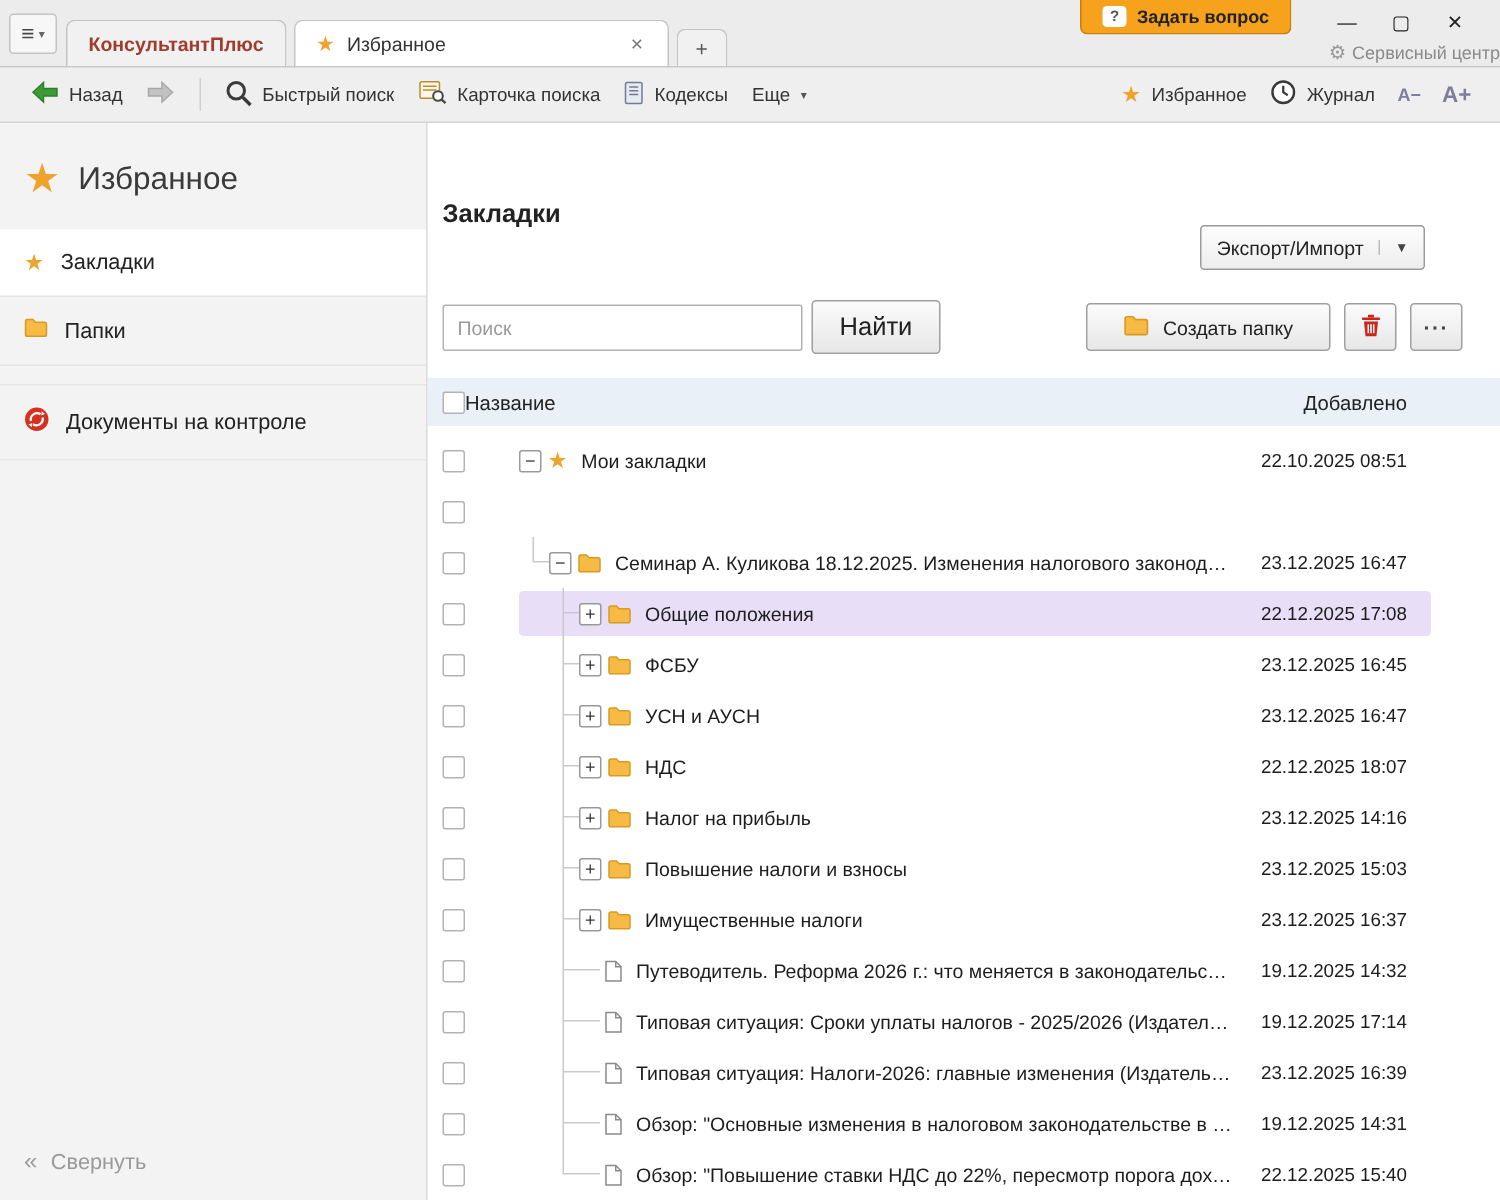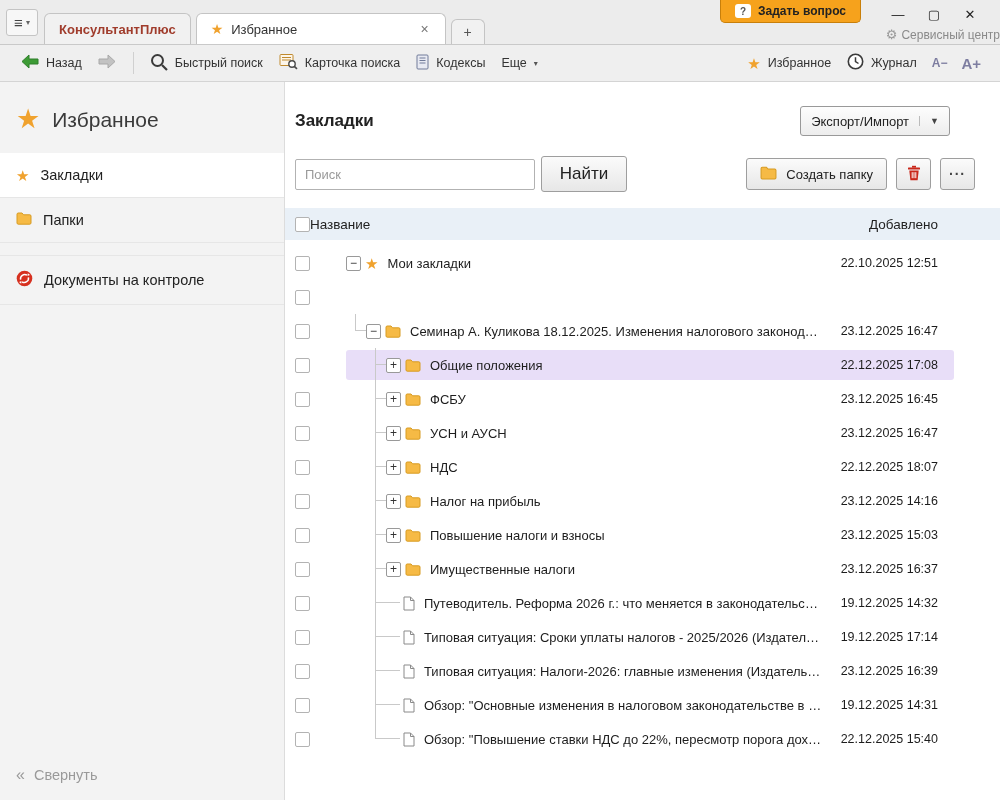--- a/index.html
+++ b/index.html
@@ -45,27 +45,27 @@
   .side-item:first-of-type { border-top:1px solid #e6e6e6; }
   .side-item.selected { background:#fff; }
   .side-item.spaced { margin-top:12px; border-top:1px solid #e6e6e6; }
   .collapse-btn { position:absolute; left:16px; bottom:16px; display:flex; align-items:center; gap:9px; color:#9a9a9a; font-size:14.5px; cursor:pointer; }
   .collapse-chevron { font-size:16px; }
 
   
   .main { flex:1; background:#fff; overflow:hidden; }
   .main-title-row { display:flex; align-items:center; justify-content:space-between; padding:24px 50px 14px 10px; }
   .page-title { font-size:17px; font-weight:bold; color:#222; }
-  .export-btn { height:30px; border:1px solid #999; background:linear-gradient(#fdfdfd,#ededed); border-radius:3px; display:flex; align-items:center; font-size:13px; color:#222; padding:0 10px; cursor:pointer; font-family:inherit; }
+  .export-btn { height:30px; border:1px solid #999; background:linear-gradient(#fdfdfd,#ededed); border-radius:3px; display:flex; align-items:center; font-size:13px; color:#222; padding:0 10px; cursor:pointer; font-family:inherit;margin-top:44px; }
   .export-caret { margin-left:10px; padding-left:10px; border-left:1px solid #bbb; font-size:9px; color:#444; }
   .search-row { display:flex; align-items:center; padding:6px 25px 16px 10px; }
   .search-input { width:240px; height:31px; border:1px solid #b2b2b2; border-radius:2px; padding:0 9px; font-size:13px; font-family:Liberation Sans, sans-serif; color:#333; }
   .search-input::placeholder { color:#9a9a9a; }
   .find-btn { height:36px; width:86px; margin-left:6px; border:1px solid #9e9e9e; border-radius:3px; background:linear-gradient(#fbfbfb,#e7e7e7); font-size:17px; font-family:inherit; color:#222; cursor:pointer;text-align:center; }
-  .create-folder-btn { height:32px; display:flex; align-items:center; gap:9px; padding:0 13px; border:1px solid #9e9e9e; border-radius:3px; background:linear-gradient(#fbfbfb,#e7e7e7); font-size:13px; font-family:inherit; color:#222; cursor:pointer; }
+  .create-folder-btn { height:32px; display:flex; align-items:center; gap:9px; padding:0 24px; border:1px solid #9e9e9e; border-radius:3px; background:linear-gradient(#fbfbfb,#e7e7e7); font-size:13px; font-family:inherit; color:#222; cursor:pointer; }
   .icon-btn { height:32px; width:35px; margin-left:9px; border:1px solid #9e9e9e; border-radius:3px; background:linear-gradient(#fbfbfb,#e7e7e7); display:flex; align-items:center; justify-content:center; cursor:pointer; font-size:14px; font-weight:bold; color:#444; letter-spacing:1px; font-family:inherit; }
 
   .table-header { display:flex; align-items:center; height:32px; background:#e9f0f7; padding:0 62px 0 10px; font-size:13.5px; color:#222; }
   .th-name { }
   .th-added { margin-left:auto; }
   .checkbox { width:15px; height:15px; border:1px solid #b3b3b3; border-radius:2px; background:#fff; flex:none; cursor:pointer; }
 
   .tree { padding:6px 46px 0 0; }
   .tree-row { display:flex; align-items:center; height:34px; padding-left:10px; }
   .row-body { flex:1; display:flex; align-items:center; height:30px; margin-left:36px; min-width:0; padding-right:16px; border-radius:3px; }
@@ -245,21 +245,21 @@
       </div>
       <div class="tree">
           <div class="tree-row">
             <span class="checkbox"></span>
             <div class="row-body">
               <span class="expander">−</span>
               <span class="row-icon">
                 <span class="glyph-star">★</span>
               </span>
               <span class="row-label">Мои закладки</span>
-              <span class="row-date">22.10.2025 12:51</span>
+              <span class="row-date">22.10.2025 08:51</span>
             </div>
           </div>
           <div class="tree-row">
             <span class="checkbox"></span>
           </div>
           <div class="tree-row">
             <span class="checkbox"></span>
             <div class="row-body">
               <span class="guide l"></span>
               <span class="expander">−</span>

